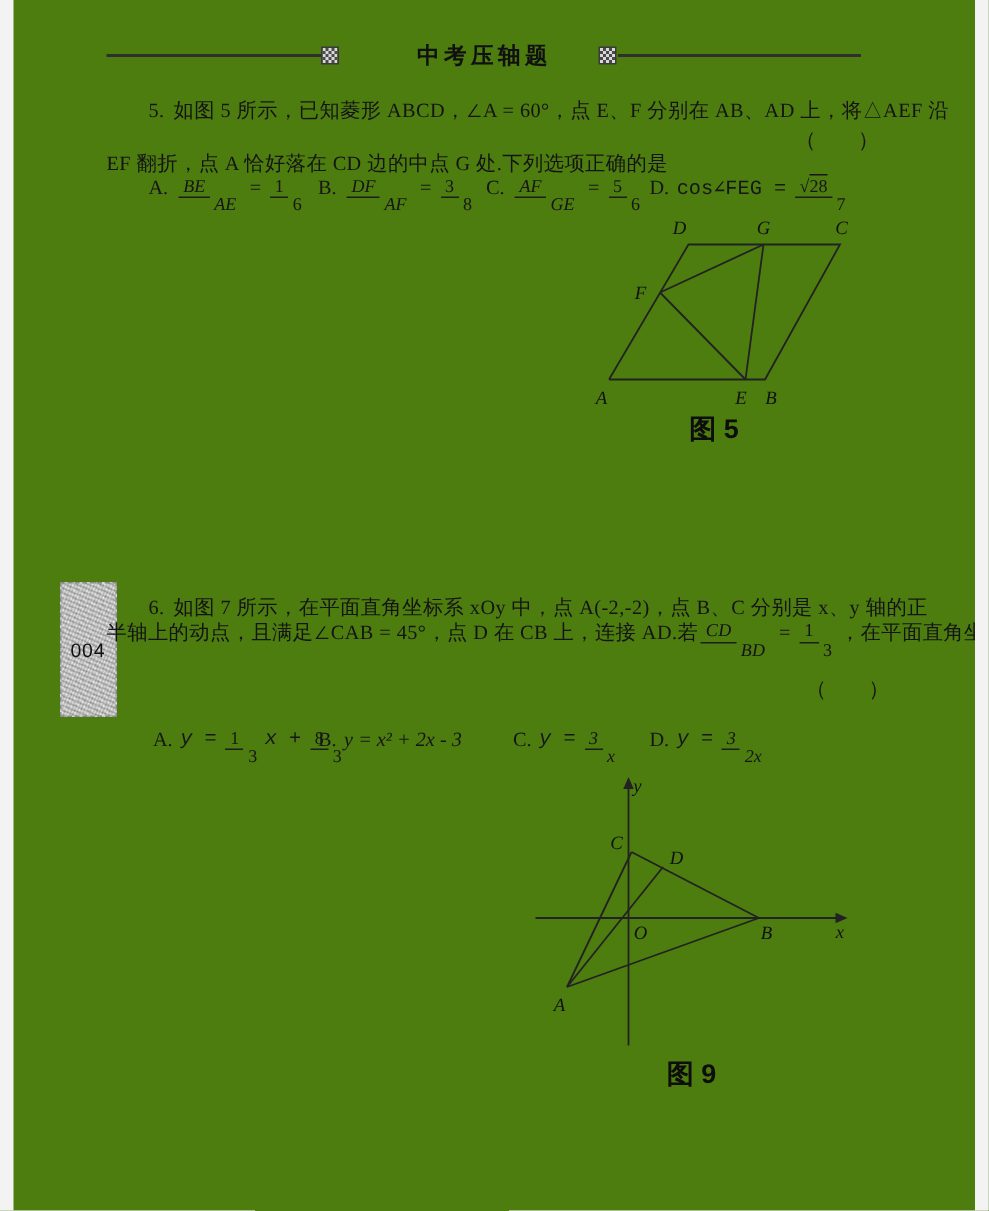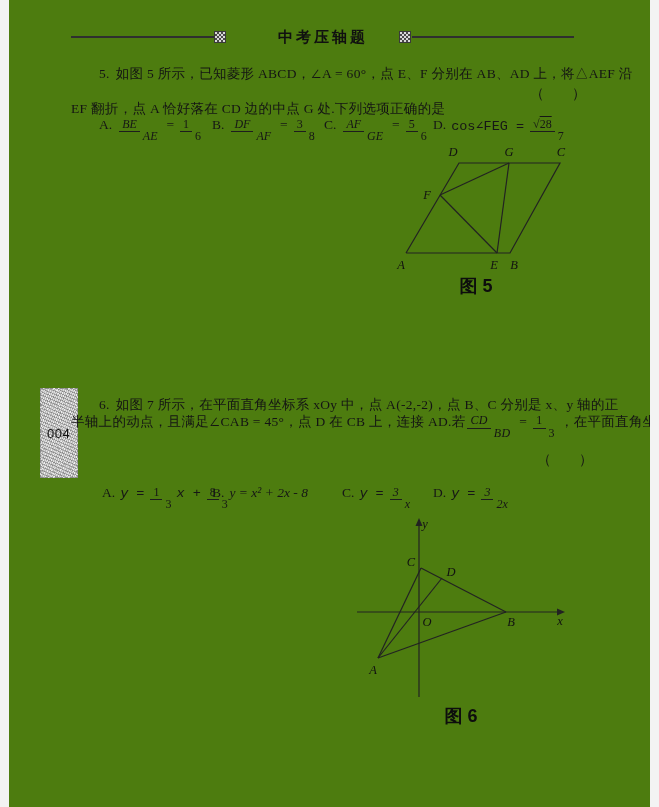--- a/index.html
+++ b/index.html
@@ -192,21 +192,21 @@
           <span class="den">3</span>
         </span>
       <span class="mtext mi">x +</span>
       <span class="frac">
           <span class="num">8</span>
           <span class="den">3</span>
         </span>
     </span>
     <span class="opt" style="left:203px">
       <span class="olabel">B.</span>
-      <span class="mi">y = x² + 2x - 8</span>
+      <span class="mi">y = x² + 2x - 3</span>
     </span>
     <span class="opt" style="left:333px">
       <span class="olabel">C.</span>
       <span class="mtext mi">y =</span>
       <span class="frac mi">
           <span class="num">3</span>
           <span class="den">x</span>
         </span>
     </span>
     <span class="opt" style="left:424px">
@@ -231,15 +231,15 @@
       <line x1="67" y1="52" x2="152" y2="96"></line>
       <text x="71" y="12">y</text>
       <text x="206" y="109">x</text>
       <text x="73" y="110">O</text>
       <text x="57" y="50">C</text>
       <text x="97" y="60">D</text>
       <text x="157" y="110">B</text>
       <text x="19" y="158">A</text>
     </svg>
   </div>
-  <div class="fig-caption" style="left:345px; top:704px; width:214px">图 6</div>
+  <div class="fig-caption" style="left:345px; top:704px; width:214px">图 9</div>
 
 </div>
 
 </body></html>

